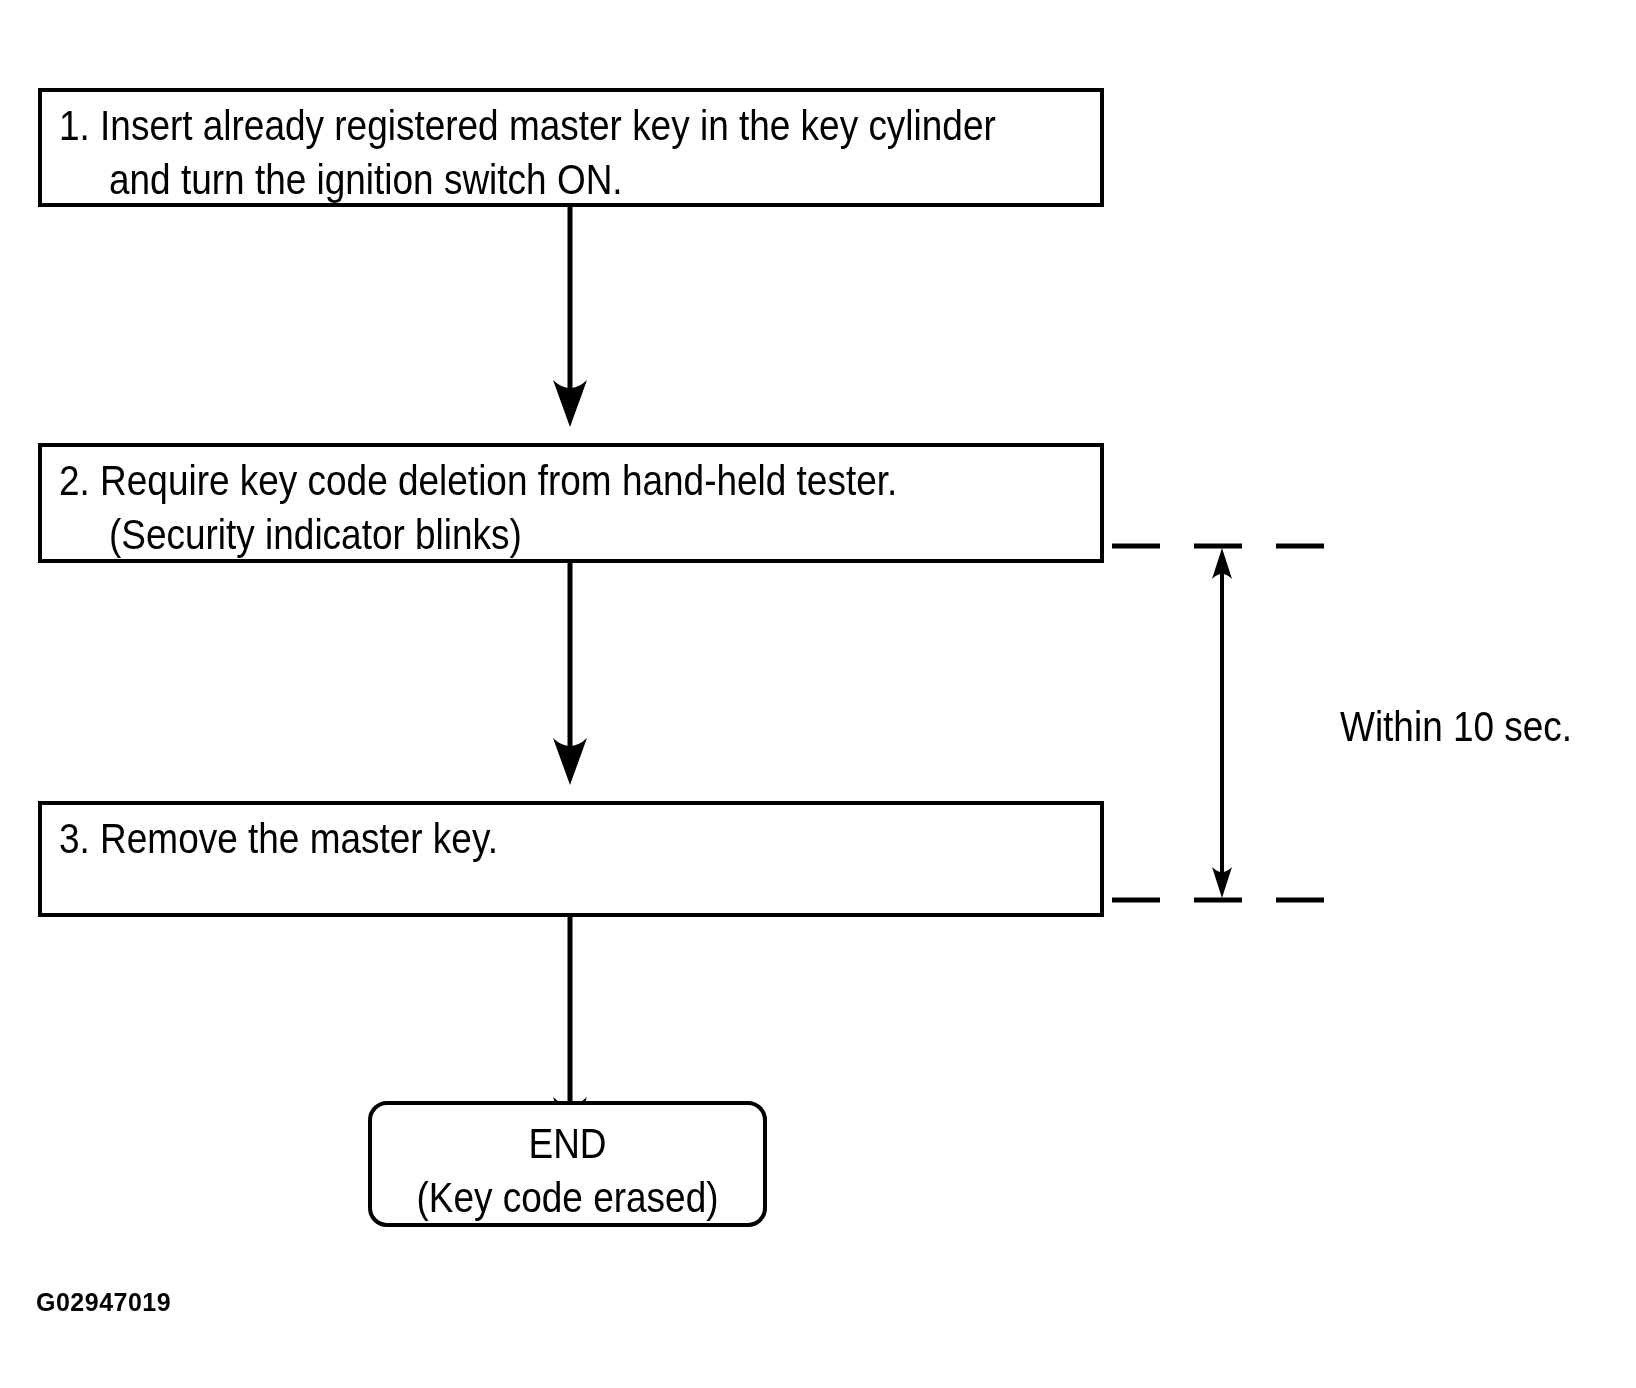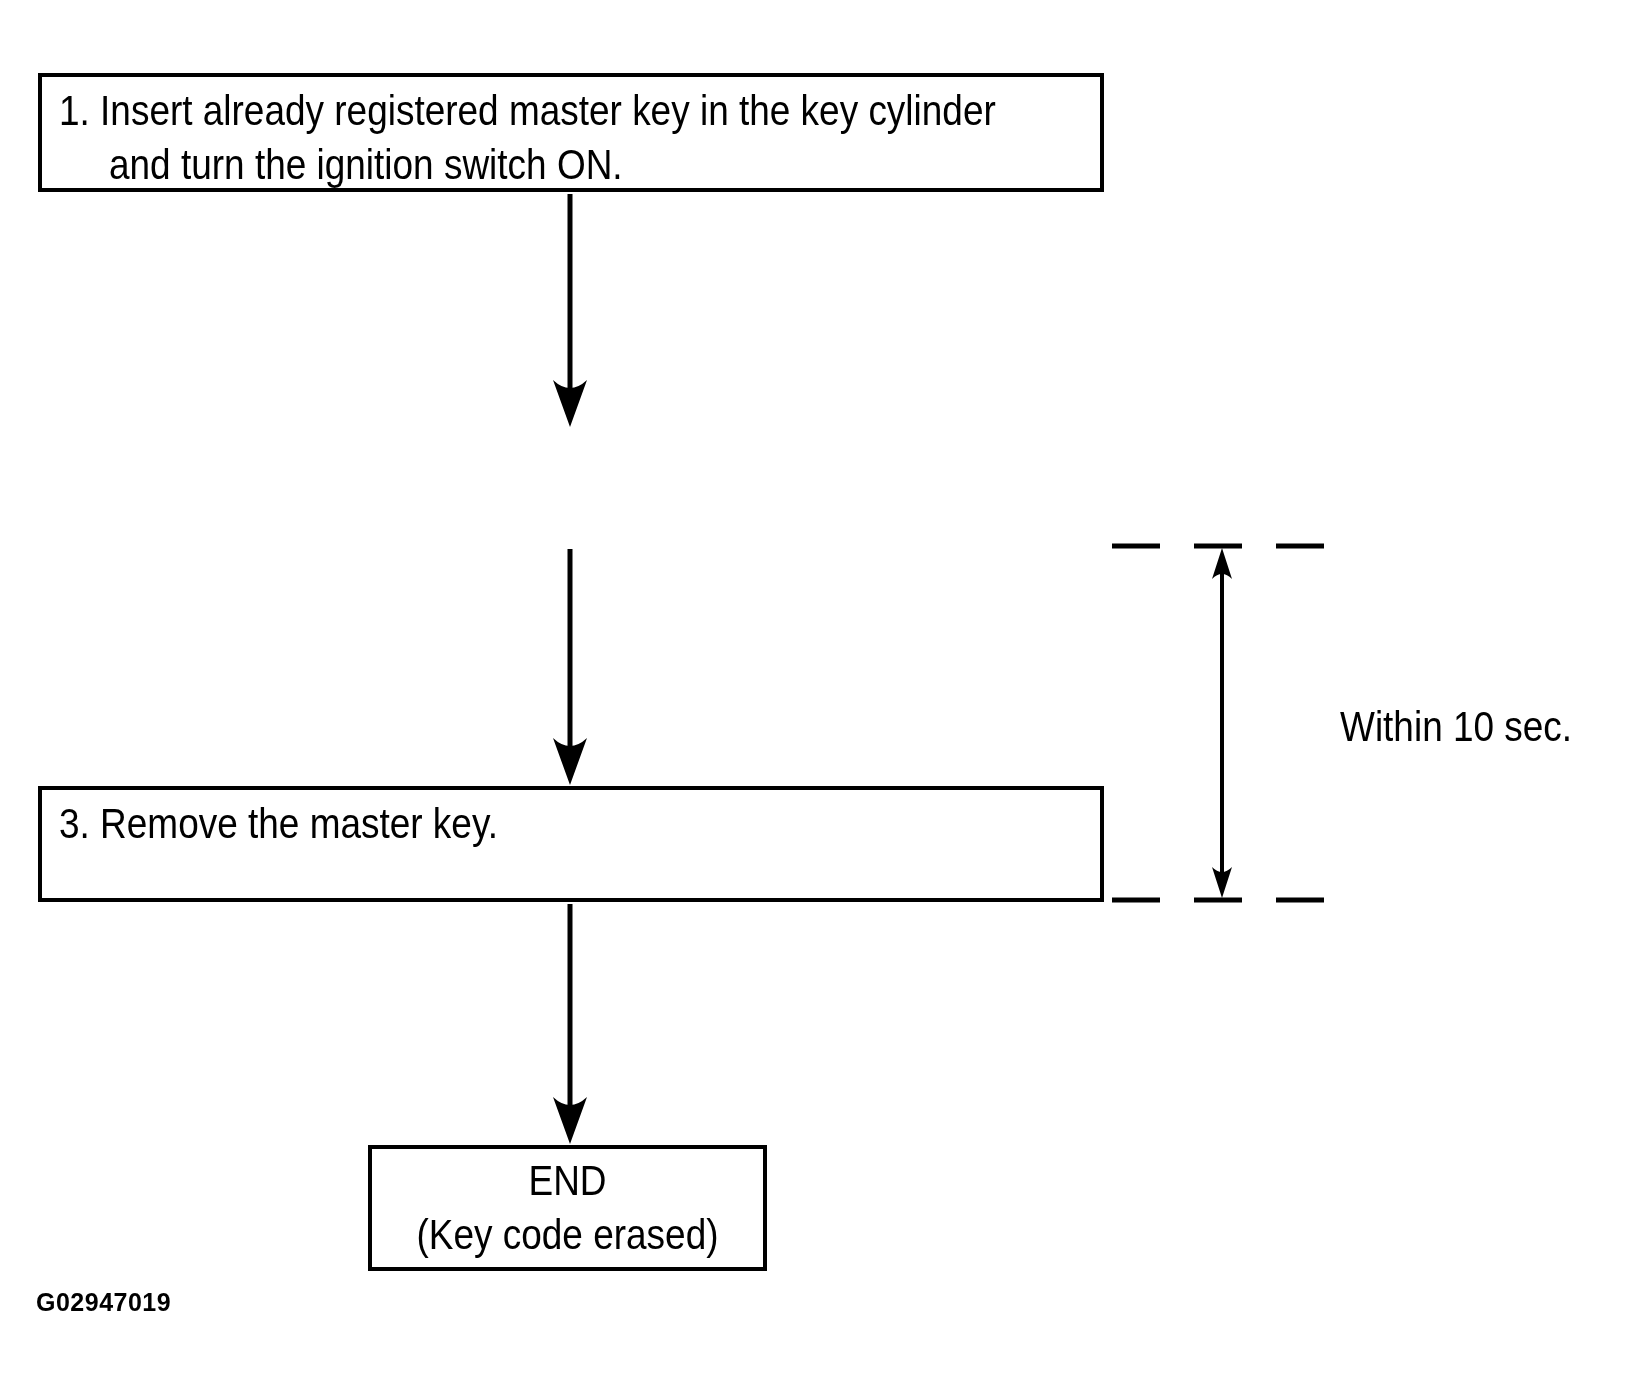--- a/index.html
+++ b/index.html
@@ -25,38 +25,40 @@
     pointer-events: none;
   }
   .box {
     position: absolute;
     box-sizing: border-box;
     border: 4px solid #000000;
     background: #ffffff;
   }
   .step {
     padding: 7px 0 0 17px;
+    margin-top: 15px;
   }
   .ln {
     font-size: 42px;
     line-height: 54px;
     white-space: nowrap;
     transform: scaleX(0.88);
     transform-origin: 0 50%;
   }
   .indent {
     margin-left: 50px;
   }
   .box1 { left: 38px; top: 73px;  width: 1066px; height: 119px; }
   .box2 { left: 38px; top: 428px; width: 1066px; height: 120px; }
   .box3 { left: 38px; top: 786px; width: 1066px; height: 116px; }
   .endbox {
-    left: 368px; top: 1145px; width: 399px; height: 126px;
+    left: 368px; top: 1101px; width: 399px; height: 126px;
     text-align: center;
-    padding-top: 5px;
+    padding-top: 12px;
+    border-radius: 19px;
   }
   .endbox .ln {
     transform-origin: 50% 50%;
   }
   .within-label {
     position: absolute;
     left: 1340px;
     top: 700px;
     font-size: 42px;
     line-height: 54px;
@@ -103,20 +105,24 @@
       <path d="M1222,548 L1212,579 Q1222,569 1232,579 Z" stroke="none"></path>
       <path d="M1222,898 L1212,867 Q1222,877 1232,867 Z" stroke="none"></path>
     </g>
   </svg>
 
   <div class="box step box1">
     <div class="ln">1. Insert already registered master key in the key cylinder</div>
     <div class="ln indent">and turn the ignition switch ON.</div>
   </div>
 
+  <div class="box step box2">
+    <div class="ln">2. Require key code deletion from hand-held tester.</div>
+    <div class="ln indent">(Security indicator blinks)</div>
+  </div>
 
   <div class="box step box3">
     <div class="ln">3. Remove the master key.</div>
   </div>
 
   <div class="box endbox">
     <div class="ln">END</div>
     <div class="ln">(Key code erased)</div>
   </div>
 

